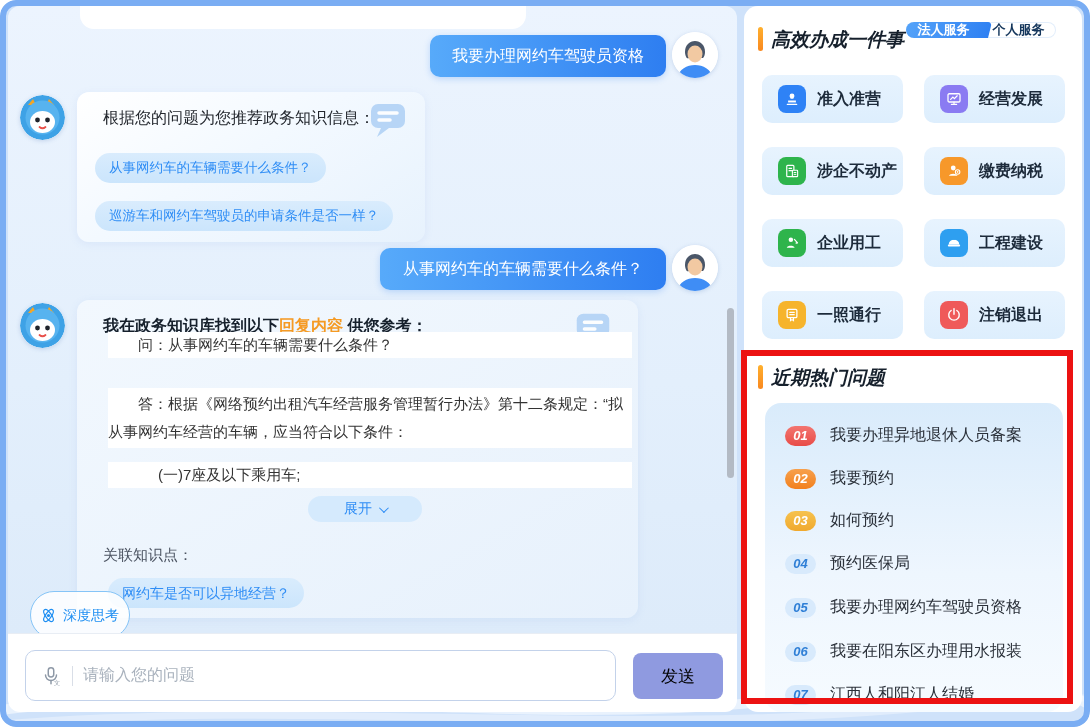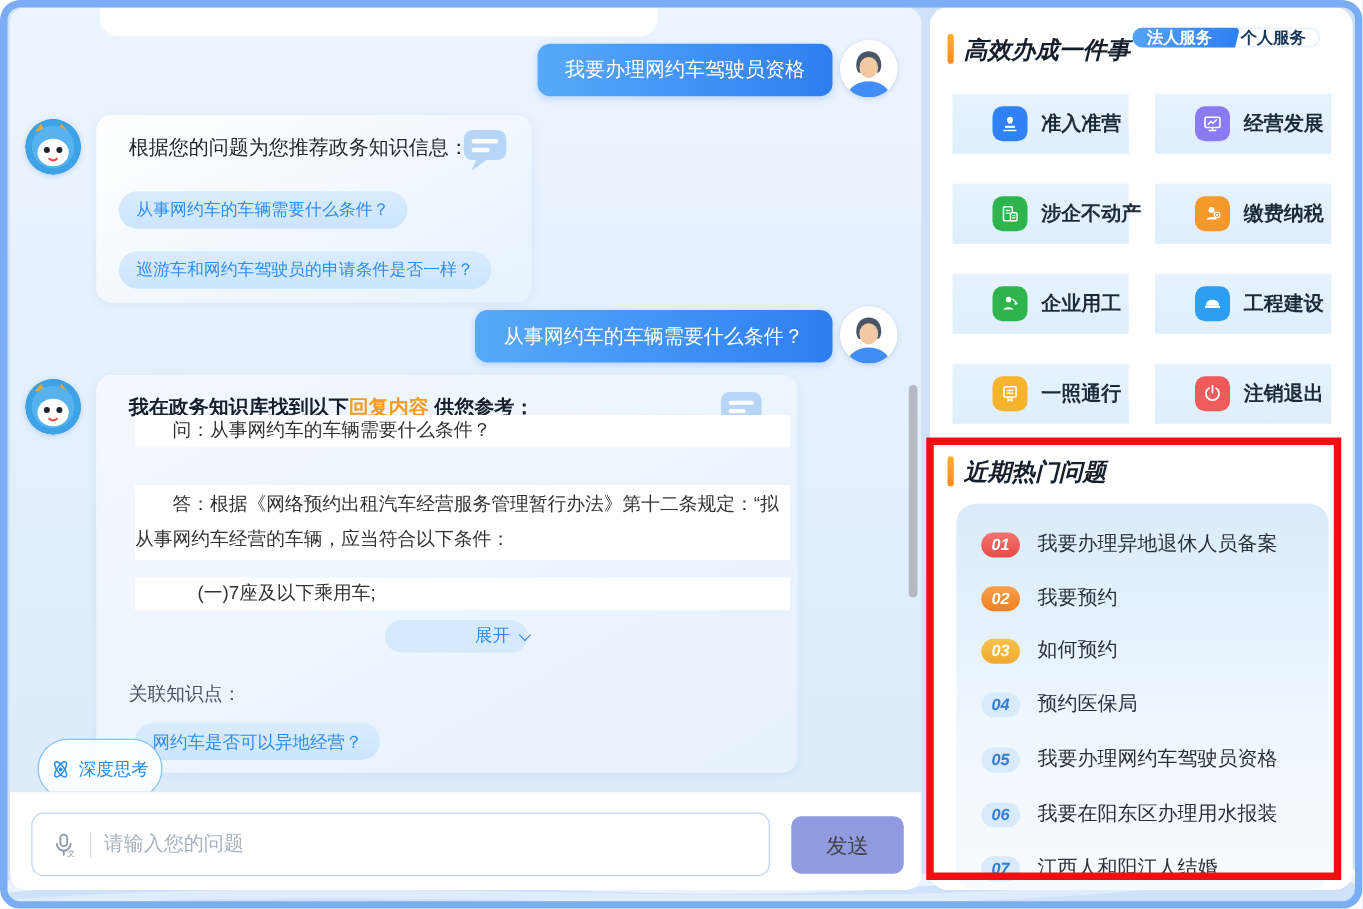--- a/index.html
+++ b/index.html
@@ -25,58 +25,58 @@
   .chip { background:linear-gradient(180deg,#d9ecfd,#cbe5fc); color:#2f8df5; font-size:13.5px;
     height:30px; line-height:30px; padding:0 14px; border-radius:15px; display:inline-block; white-space:nowrap; }
 
   .answer-card { left:69px; top:294px; width:561px; height:318px;
     background:linear-gradient(150deg,#f2f8fe 0%,#e7f1fc 100%);
     border-radius:12px; box-shadow:0 2px 8px rgba(120,160,220,.12); }
   .ans-header { left:26px; top:16px; font-size:16px; font-weight:bold; color:#16202c; white-space:nowrap; }
   .ans-header .hl { color:#f59a23; }
   .white-row { left:31px; width:524px; background:#fff; color:#333; font-size:15px; }
   .expand-btn { left:231px; top:196px; width:114px; height:26px; background:#d5eafd; border-radius:13px;
-    color:#2f8df5; font-size:14px; display:flex; align-items:center; justify-content:flex-end; gap:7px; }
+    color:#2f8df5; font-size:14px; display:flex; align-items:center; justify-content:center; gap:7px; }
   .chev { width:7px; height:7px; border-right:1.6px solid #2f8df5; border-bottom:1.6px solid #2f8df5;
     transform:rotate(45deg) translateY(-2px); }
   .related-label { left:26px; top:246px; font-size:15px; color:#4a5260; }
 
   .bubble-icon { opacity:.85; }
 
   .deep-think { left:22px; top:585px; width:100px; height:48px; border:1.5px solid #85c4f7; border-radius:24px;
     background:rgba(255,255,255,.85); color:#1e8ef2; font-size:14px; display:flex; align-items:center;
     padding:0 10px 0 8px; gap:5px; line-height:17px; z-index:20; }
 
   .chat-footer { left:8px; top:633px; width:729px; height:79px; background:#fff; border-top:1px solid #e8edf4;
     border-radius:0 0 12px 12px; z-index:6; }
   .input-box { left:17px; top:16px; width:591px; height:51px; background:#fff; border:1px solid #c3d2ea;
     border-radius:10px; display:flex; align-items:center; padding:0 14px; gap:10px; }
   .input-divider { width:1px; height:20px; background:#d9dee7; }
   .placeholder { color:#a9b2bd; font-size:16px; flex:1; }
-  .send-btn { left:625px; top:19px; width:90px; height:46px; background:#8f9ae0; border-radius:8px; color:#404040;
+  .send-btn { left:625px; top:19px; width:90px; height:46px; background:#8f9ae0; border-radius:8px; color:#000000;
     font-size:17px; display:flex; align-items:center; justify-content:center; }
 
   .scrollbar { left:727px; top:308px; width:7px; height:170px; background:#b3bac4; border-radius:4px; z-index:7; }
 
   
   .right-panel { left:744px; top:6px; width:338px; height:706px; background:#fff; border-radius:14px; z-index:5; }
   .accent-bar { width:5px; height:24px; border-radius:2.5px; background:linear-gradient(180deg,#ffb02e,#f9881f); }
   .panel-title { font-size:19px; font-weight:800; font-style:italic; color:#16202c; white-space:nowrap; }
 
   .tabs { left:162px; top:16px; width:150px; height:16px; background:#fff; border-radius:16px; overflow:hidden;
     display:flex; box-shadow:0 0 0 1px #e3eefb inset;font-family:Liberation Mono, monospace; }
   .tab { flex:1; display:flex; align-items:center; justify-content:center; font-size:13px; font-weight:bold; z-index:2; }
   .tab-active-bg { position:absolute; left:-12px; top:0; height:31px; width:98px;
     background:linear-gradient(100deg,#5aa8fa,#2d7ff2); transform:skewX(-14deg); transform-origin:top left;
     border-radius:0 4px 4px 0; z-index:1; }
   .tab.active { color:#fff; }
   .tab.inactive { color:#14365c; }
 
-  .svc-card { width:141px; height:48px; background:linear-gradient(180deg,#e7f3fe,#ddeefd); border-radius:0;
-    display:flex; align-items:center; padding-left:32px; gap:11px; }
+  .svc-card { width:141px; height:48px; background:linear-gradient(180deg,#e7f3fe,#ddeefd); border-radius:10px;
+    display:flex; align-items:center; padding-left:16px; gap:11px; }
   .svc-icon { width:28px; height:28px; border-radius:8px; display:flex; align-items:center; justify-content:center; flex:none; }
   .svc-label { font-size:16px; font-weight:600; color:#1c2a3a; white-space:nowrap; }
 
   .hot-card { left:21px; top:397px; width:298px; height:309px; border-radius:16px;
     background:linear-gradient(180deg,#d9ebfb 0%,#eef6fe 55%,#f6fbff 100%); overflow:hidden; }
   .hot-item { position:absolute; left:20px; display:flex; align-items:center; gap:14px; }
   .rank-badge { width:31px; height:20px; border-radius:10px; font-size:13px; font-weight:bold; font-style:italic;
     display:flex; align-items:center; justify-content:center; color:#fff; flex:none; }
   .rank-light { background:#d8eafc; color:#2f7fd6; }
   .hot-text { font-size:16px; color:#2b313a; white-space:nowrap; }

